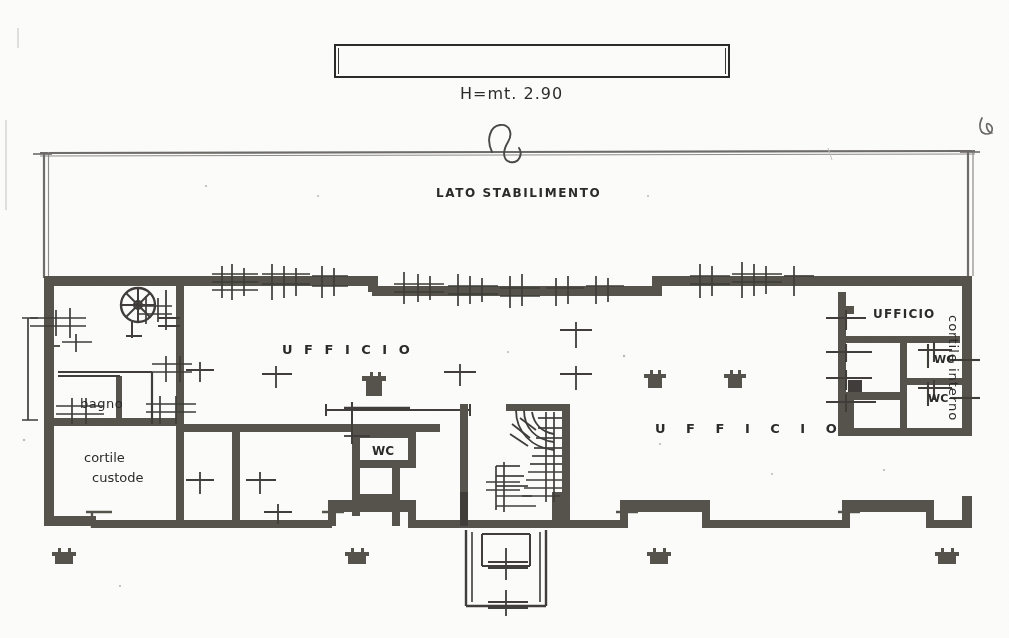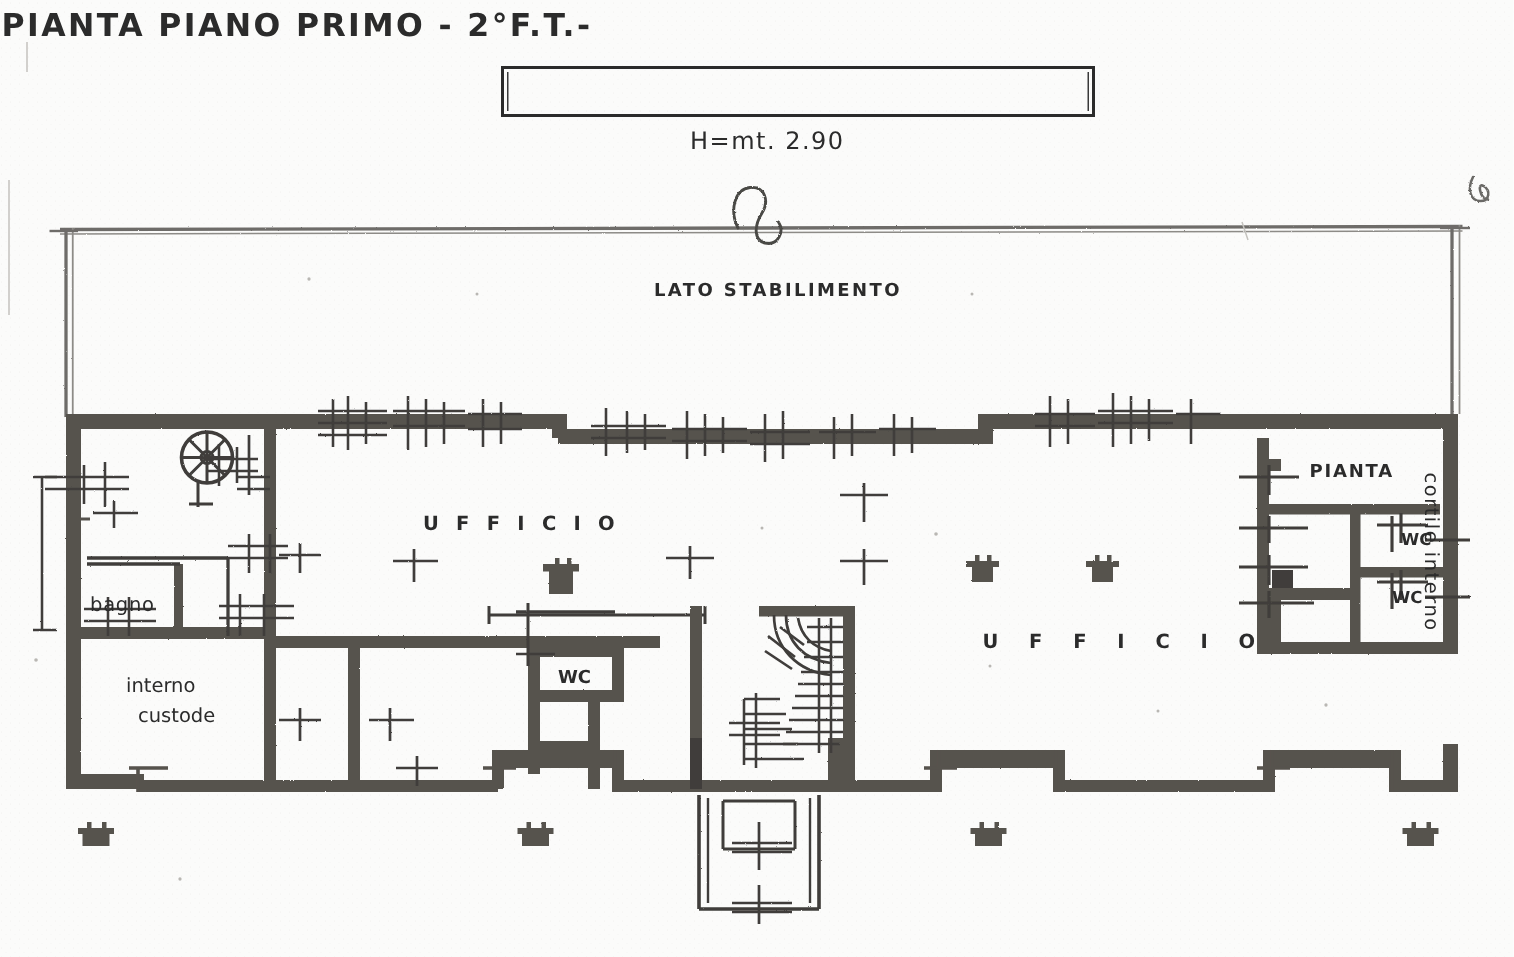--- a/index.html
+++ b/index.html
@@ -94,21 +94,21 @@
     font-weight: bold;
   }
   #ufficio-right {
     left: 873px;
     top: 307px;
     font-size: 12px;
     letter-spacing: 1.2px;
     font-weight: bold;
   }
   #bagno {
-    left: 60px;
+    left: 80px;
     top: 396px;
     font-size: 13px;
     letter-spacing: 0.5px;
   }
   #alloggio-1 {
     left: 84px;
     top: 450px;
     font-size: 13px;
   }
   #alloggio-2 {
@@ -483,32 +483,31 @@
     <g stroke="#c4c2be" stroke-width="1" fill="none">
       <path d="M18 28 L18 48"></path>
       <path d="M6 120 L6 210"></path>
       <path d="M828 148 L832 160"></path>
     </g>
 
   </svg>
 
   <div id="title-box"></div>
   <div id="title-inner"></div>
-  <div id="title-text" class="lbl">PIANTA PIANO PRIMO - 2°F.T.-</div>
 
   <div id="height-note" class="lbl">H=mt. 2.90</div>
 
   <div id="lato-stab" class="lbl">LATO STABILIMENTO</div>
 
   <div id="ufficio-left" class="lbl">U F F I C I O</div>
   <div id="ufficio-center" class="lbl">U F F I C I O</div>
-  <div id="ufficio-right" class="lbl">PIANTA</div>
+  <div id="ufficio-right" class="lbl">UFFICIO</div>
 
   <div id="bagno" class="lbl">bagno</div>
-  <div id="alloggio-1" class="lbl">interno</div>
+  <div id="alloggio-1" class="lbl">cortile</div>
   <div id="alloggio-2" class="lbl">custode</div>
 
   <div id="wc-center" class="lbl">WC</div>
   <div id="wc-right-1" class="lbl">WC</div>
   <div id="wc-right-2" class="lbl">WC</div>
 
   <div id="cortile" class="lbl">cortile interno</div>
 
 </div>
 

